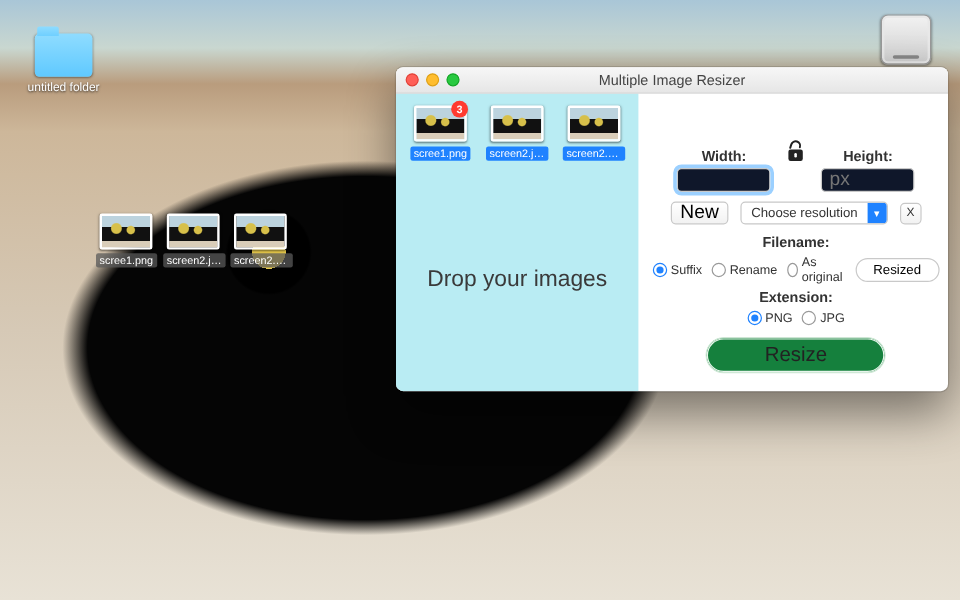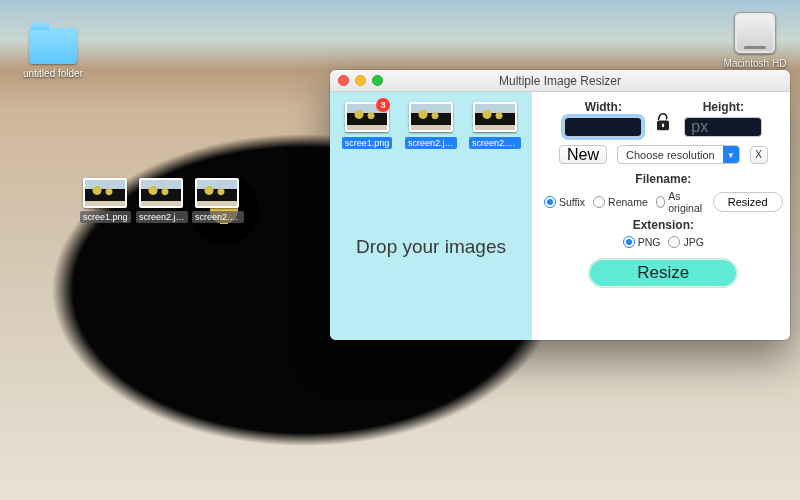--- a/index.html
+++ b/index.html
@@ -57,21 +57,21 @@
     box-shadow: 0 1px 2px rgba(0,0,0,.5);
   }
   .file .lbl, .file-w .lbl {
     display:inline-block; padding: 1px 3px; border-radius: 2px;
     background: rgba(90,90,90,.75); color:#fff; font-size:9px;
     max-width: 52px; overflow:hidden; text-overflow:ellipsis; white-space:nowrap;
   }
 
   
   .window {
-    position: absolute; left: 330px; top: 70px;
+    position: absolute; left: 330px; top: 56px;
     width: 460px; height: 270px;
     background: #fff;
     border-radius: 6px;
     box-shadow: 0 18px 40px rgba(0,0,0,.45), 0 0 0 1px rgba(0,0,0,.12);
     overflow: hidden;
     display: flex; flex-direction: column;
   }
   .titlebar {
     height: 22px; background: linear-gradient(#f7f7f7,#e6e6e6);
     border-bottom: 1px solid #d0d0d0;
@@ -101,21 +101,21 @@
     background:#ff3b30; color:#fff; font-size:9px; line-height:14px; font-weight:600;
   }
   .drop-text {
     flex:1; display:flex; align-items:center; justify-content:center;
     color:#3a3a3a; font-size:19px; font-weight:400;
   }
 
   
   .panel { flex:1; padding: 8px 12px 10px; font-size:12px; color:#333; }
   .row { display:flex; align-items:center; justify-content:center; gap:10px; margin-bottom:8px; }
-  .col { display:flex; flex-direction:column; align-items:center; gap:3px; }
+  .col { display:flex; flex-direction:column; align-items:center; gap:3px;margin-top:37px; }
   .lblh { font-size:12px; font-weight:600; }
   input.dim {
     width: 78px; height:20px; border:1px solid #c9c9c9; border-radius:4px;
     background:#0f172a; font-size:16px; padding:0 6px; color:#b8b8b8;
   }
   input.dim.focus { outline: 3px solid #9bd0ff; color:#333; }
   .lock {
     width:22px; height:28px; display:flex; align-items:flex-end; justify-content:center;
   }
   .lock svg { width:18px; height:22px; }
@@ -151,21 +151,21 @@
 
   input.suffix {
     width:70px; height:20px; border:1px solid #c9c9c9; border-radius:10px;
     padding:0 8px; font-size:11px; text-align:center;
   }
 
   .resize-btn {
     display:block; margin: 10px auto 0;
     width: 150px; height: 30px;
     border:1px solid #cfe8d6; border-radius: 15px;
-    background: #5eead4; font-size:17px; color:#222;
+    background: #15803d; font-size:17px; color:#222;
     box-shadow: 0 0 0 1px #e8f5ec inset;
   }
 </style>
 </head>
 <body>
 
 <div class="desktop">
 
   <div class="desk-icon" style="left:18px; top:28px;">
     <div class="folder"></div>

